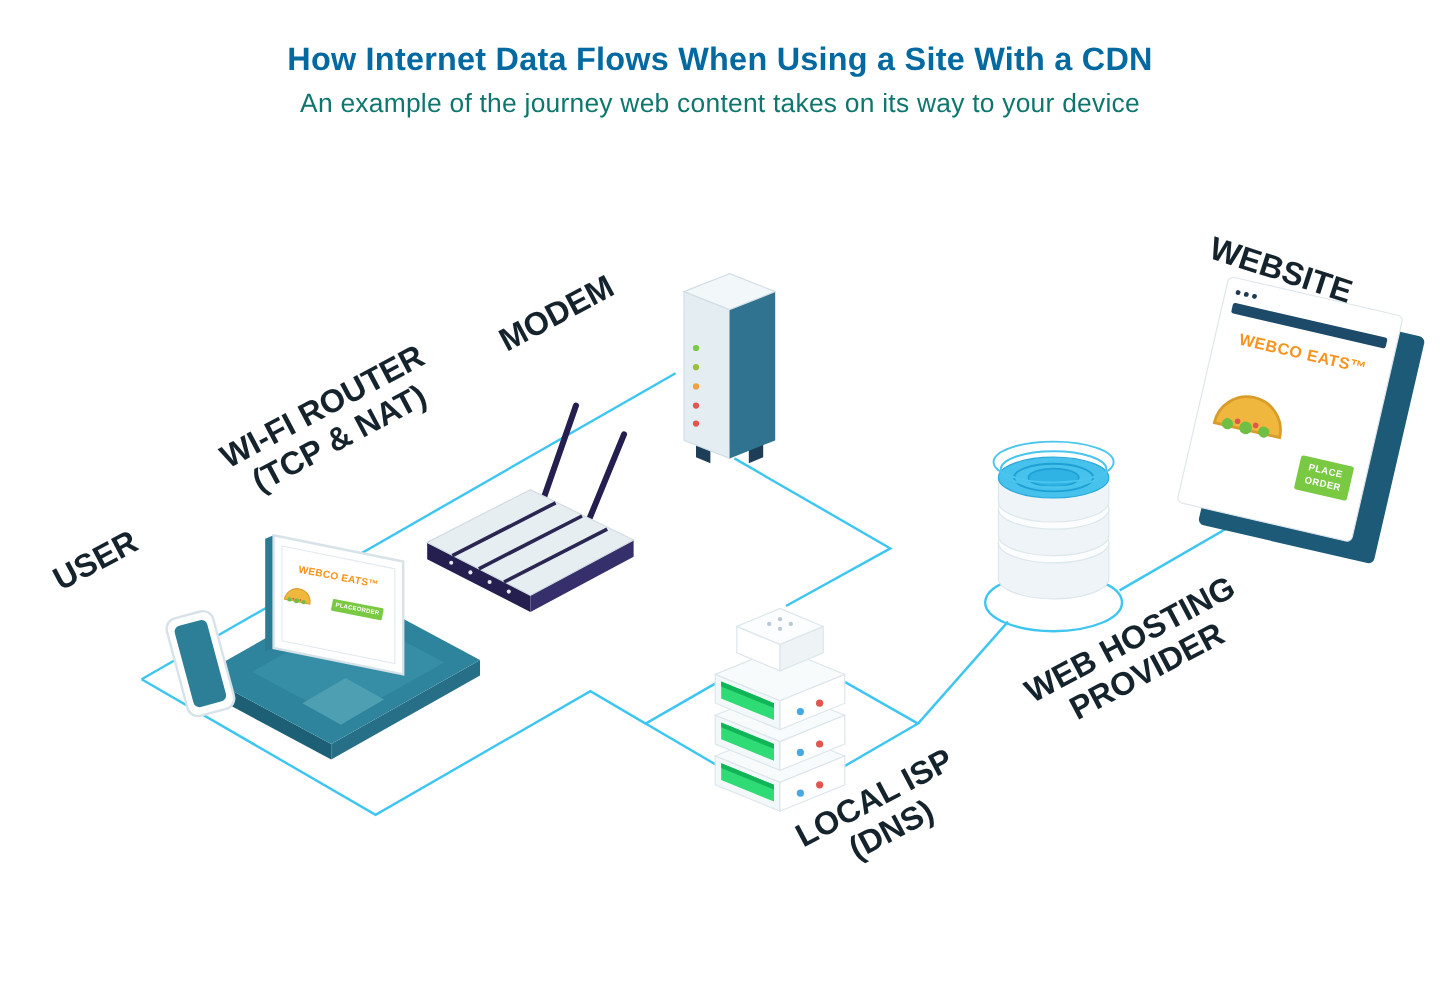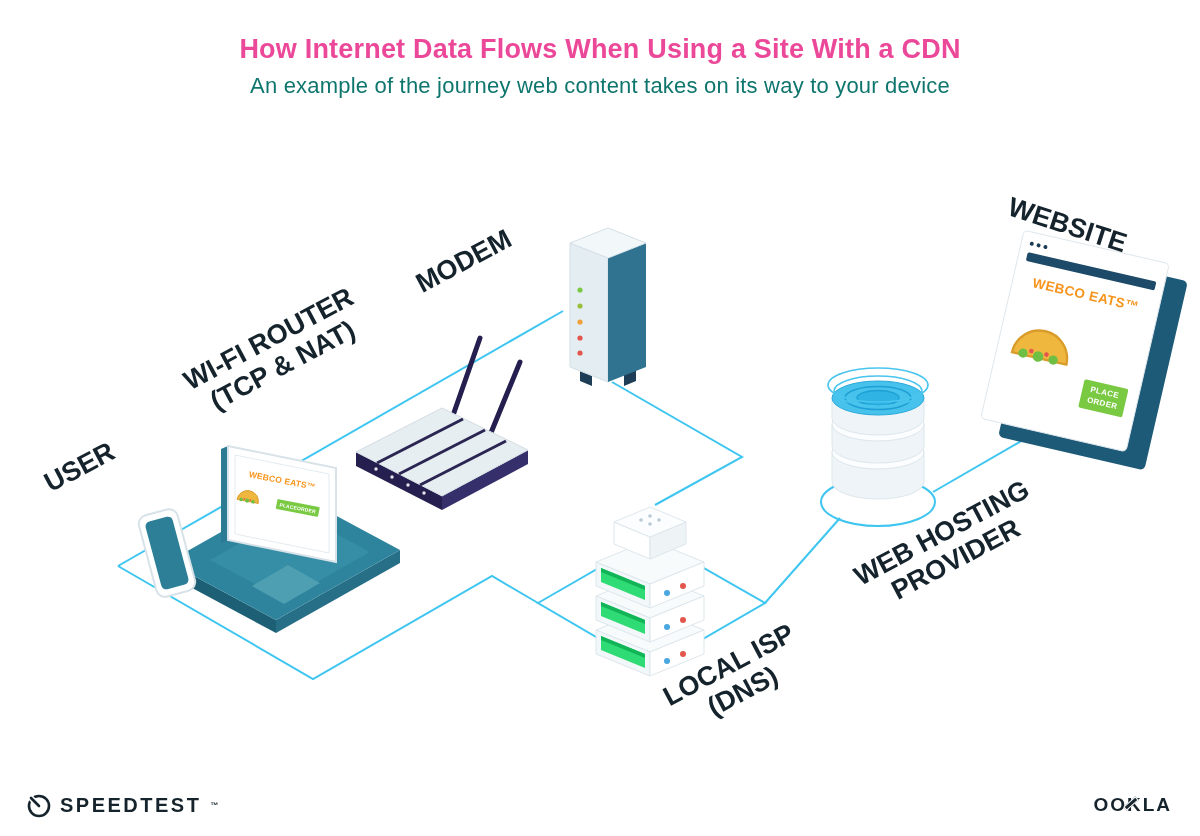--- a/index.html
+++ b/index.html
@@ -2,21 +2,21 @@
 <html><head>
 <meta charset="utf-8">
 <style>
   html,body { margin:0; padding:0; background:#ffffff; }
   .canvas {
     position:relative; width:1200px; height:836px; background:#ffffff;
     overflow:hidden; font-family:"Liberation Sans", sans-serif;
   }
   
   .header { position:absolute; top:34px; left:0; right:0; text-align:center; z-index:6; }
-  .header h1 { margin:0; font-size:27px; font-weight:bold; color:#ec4899; letter-spacing:0.2px; }
+  .header h1 { margin:0; font-size:27px; font-weight:bold; color:#0369a1; letter-spacing:0.2px; }
   .header p  { margin:8px 0 0 0; font-size:22px; font-weight:400; color:#0f766e; letter-spacing:0.2px; }
 
   
   svg.scene { position:absolute; left:0; top:0; z-index:1; }
 
   
   .lbl { position:absolute; z-index:6; font-weight:bold; color:#15232c; font-size:27px;
          white-space:nowrap; line-height:1.12; }
   .lbl span { display:block; text-align:center; }
   #lbl-user    { left:42px;   top:452px; transform:rotate(-28deg); }
@@ -251,29 +251,14 @@
         <circle cx="14" cy="21.5" r="1.5" fill="#e2564e"></circle>
         <circle cx="24" cy="21.5" r="1.5" fill="#e2564e"></circle>
       </svg>
     </div>
     <div class="b-cta">
       <div>PLACE</div>
       <div>ORDER</div>
     </div>
   </div>
 
-  <div class="footer">
-    <div class="st-logo">
-      <svg width="26" height="26" viewBox="0 0 26 26">
-        <circle cx="13" cy="14" r="10" fill="none" stroke="#15232c" stroke-width="2.6"></circle>
-        <line x1="13" y1="14" x2="5" y2="6" stroke="#ffffff" stroke-width="6" stroke-linecap="round"></line>
-        <line x1="13" y1="14" x2="5" y2="6" stroke="#15232c" stroke-width="2.6" stroke-linecap="round"></line>
-      </svg>
-      <span>SPEEDTEST</span>
-        <sup>™</sup>
-    </div>
-    <div class="ookla-logo">
-      <span>OOKLA</span>
-      <span class="ookla-needle"></span>
-    </div>
-  </div>
 
 </div>
 
 </body></html>

